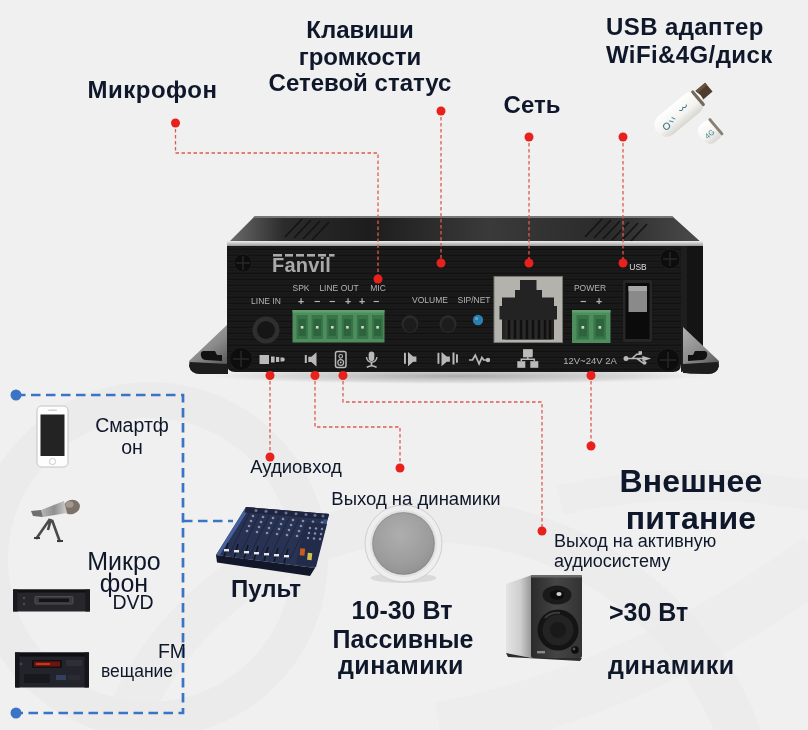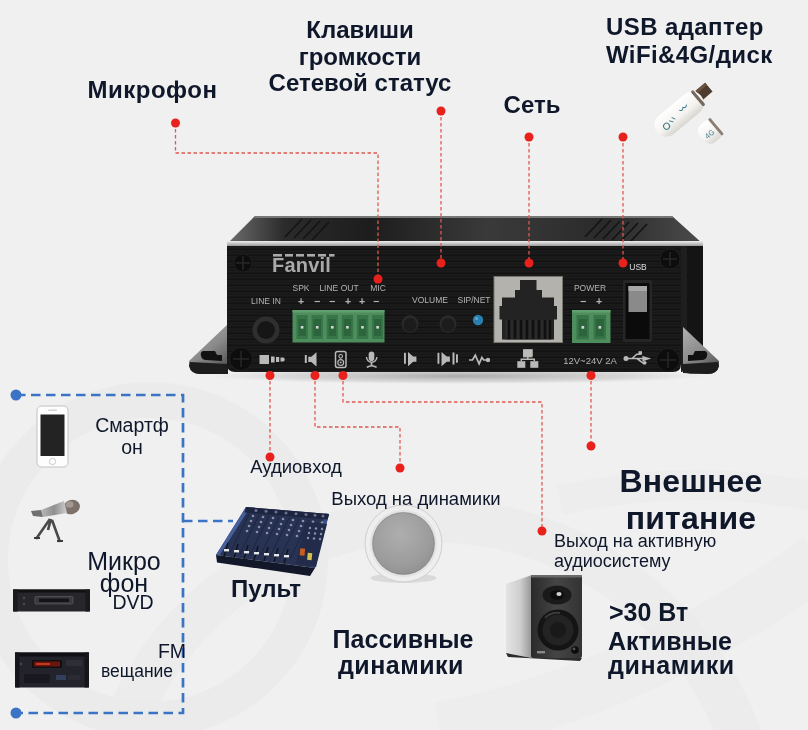--- a/index.html
+++ b/index.html
@@ -498,18 +498,18 @@
   <div class="lbl ctr" style="left:124px;top:506px;font-size:25px;line-height:21.5px;margin-top:45px;">Микро<br>фон</div>
   <div class="lbl ctr" style="left:133px;top:591px;font-size:19.5px;">DVD</div>
   <div class="lbl ctr" style="left:136px;top:640px;font-size:19.5px;margin-left:36px;">FM</div>
   <div class="lbl ctr" style="left:137px;top:660.5px;font-size:17.5px;">вещание</div>
 
   <div class="lbl ctr" style="left:260px;top:456px;font-size:18.5px;margin-left:36px;">Аудиовход</div>
   <div class="lbl ctr" style="left:416px;top:488px;font-size:18.5px;">Выход на динамики</div>
   <div class="lbl" style="left:554px;top:531px;font-size:18px;line-height:20px;">Выход на активную<br>аудиосистему</div>
   <div class="lbl b" style="left:574px;top:463px;font-size:32px;letter-spacing:0.2px;text-align:center;">Внешнее питание</div>
   <div class="lbl b ctr" style="left:266px;top:575px;font-size:24px;">Пульт</div>
+  <div class="lbl b ctr" style="left:402px;top:596px;font-size:25px;">10-30 Вт</div>
   <div class="lbl b ctr" style="left:403px;top:625px;font-size:25px;">Пассивные</div>
   <div class="lbl b ctr" style="left:401px;top:651px;font-size:25px;letter-spacing:0.5px;">динамики</div>
   <div class="lbl b" style="left:609px;top:598px;font-size:25px;">&gt;30 Вт</div>
-  <div class="lbl b" style="left:608px;top:627px;font-size:25px;">Активные</div>
   <div class="lbl b" style="left:608px;top:651px;font-size:25px;letter-spacing:0.6px;">динамики</div>
 </div>
 
 </body></html>

